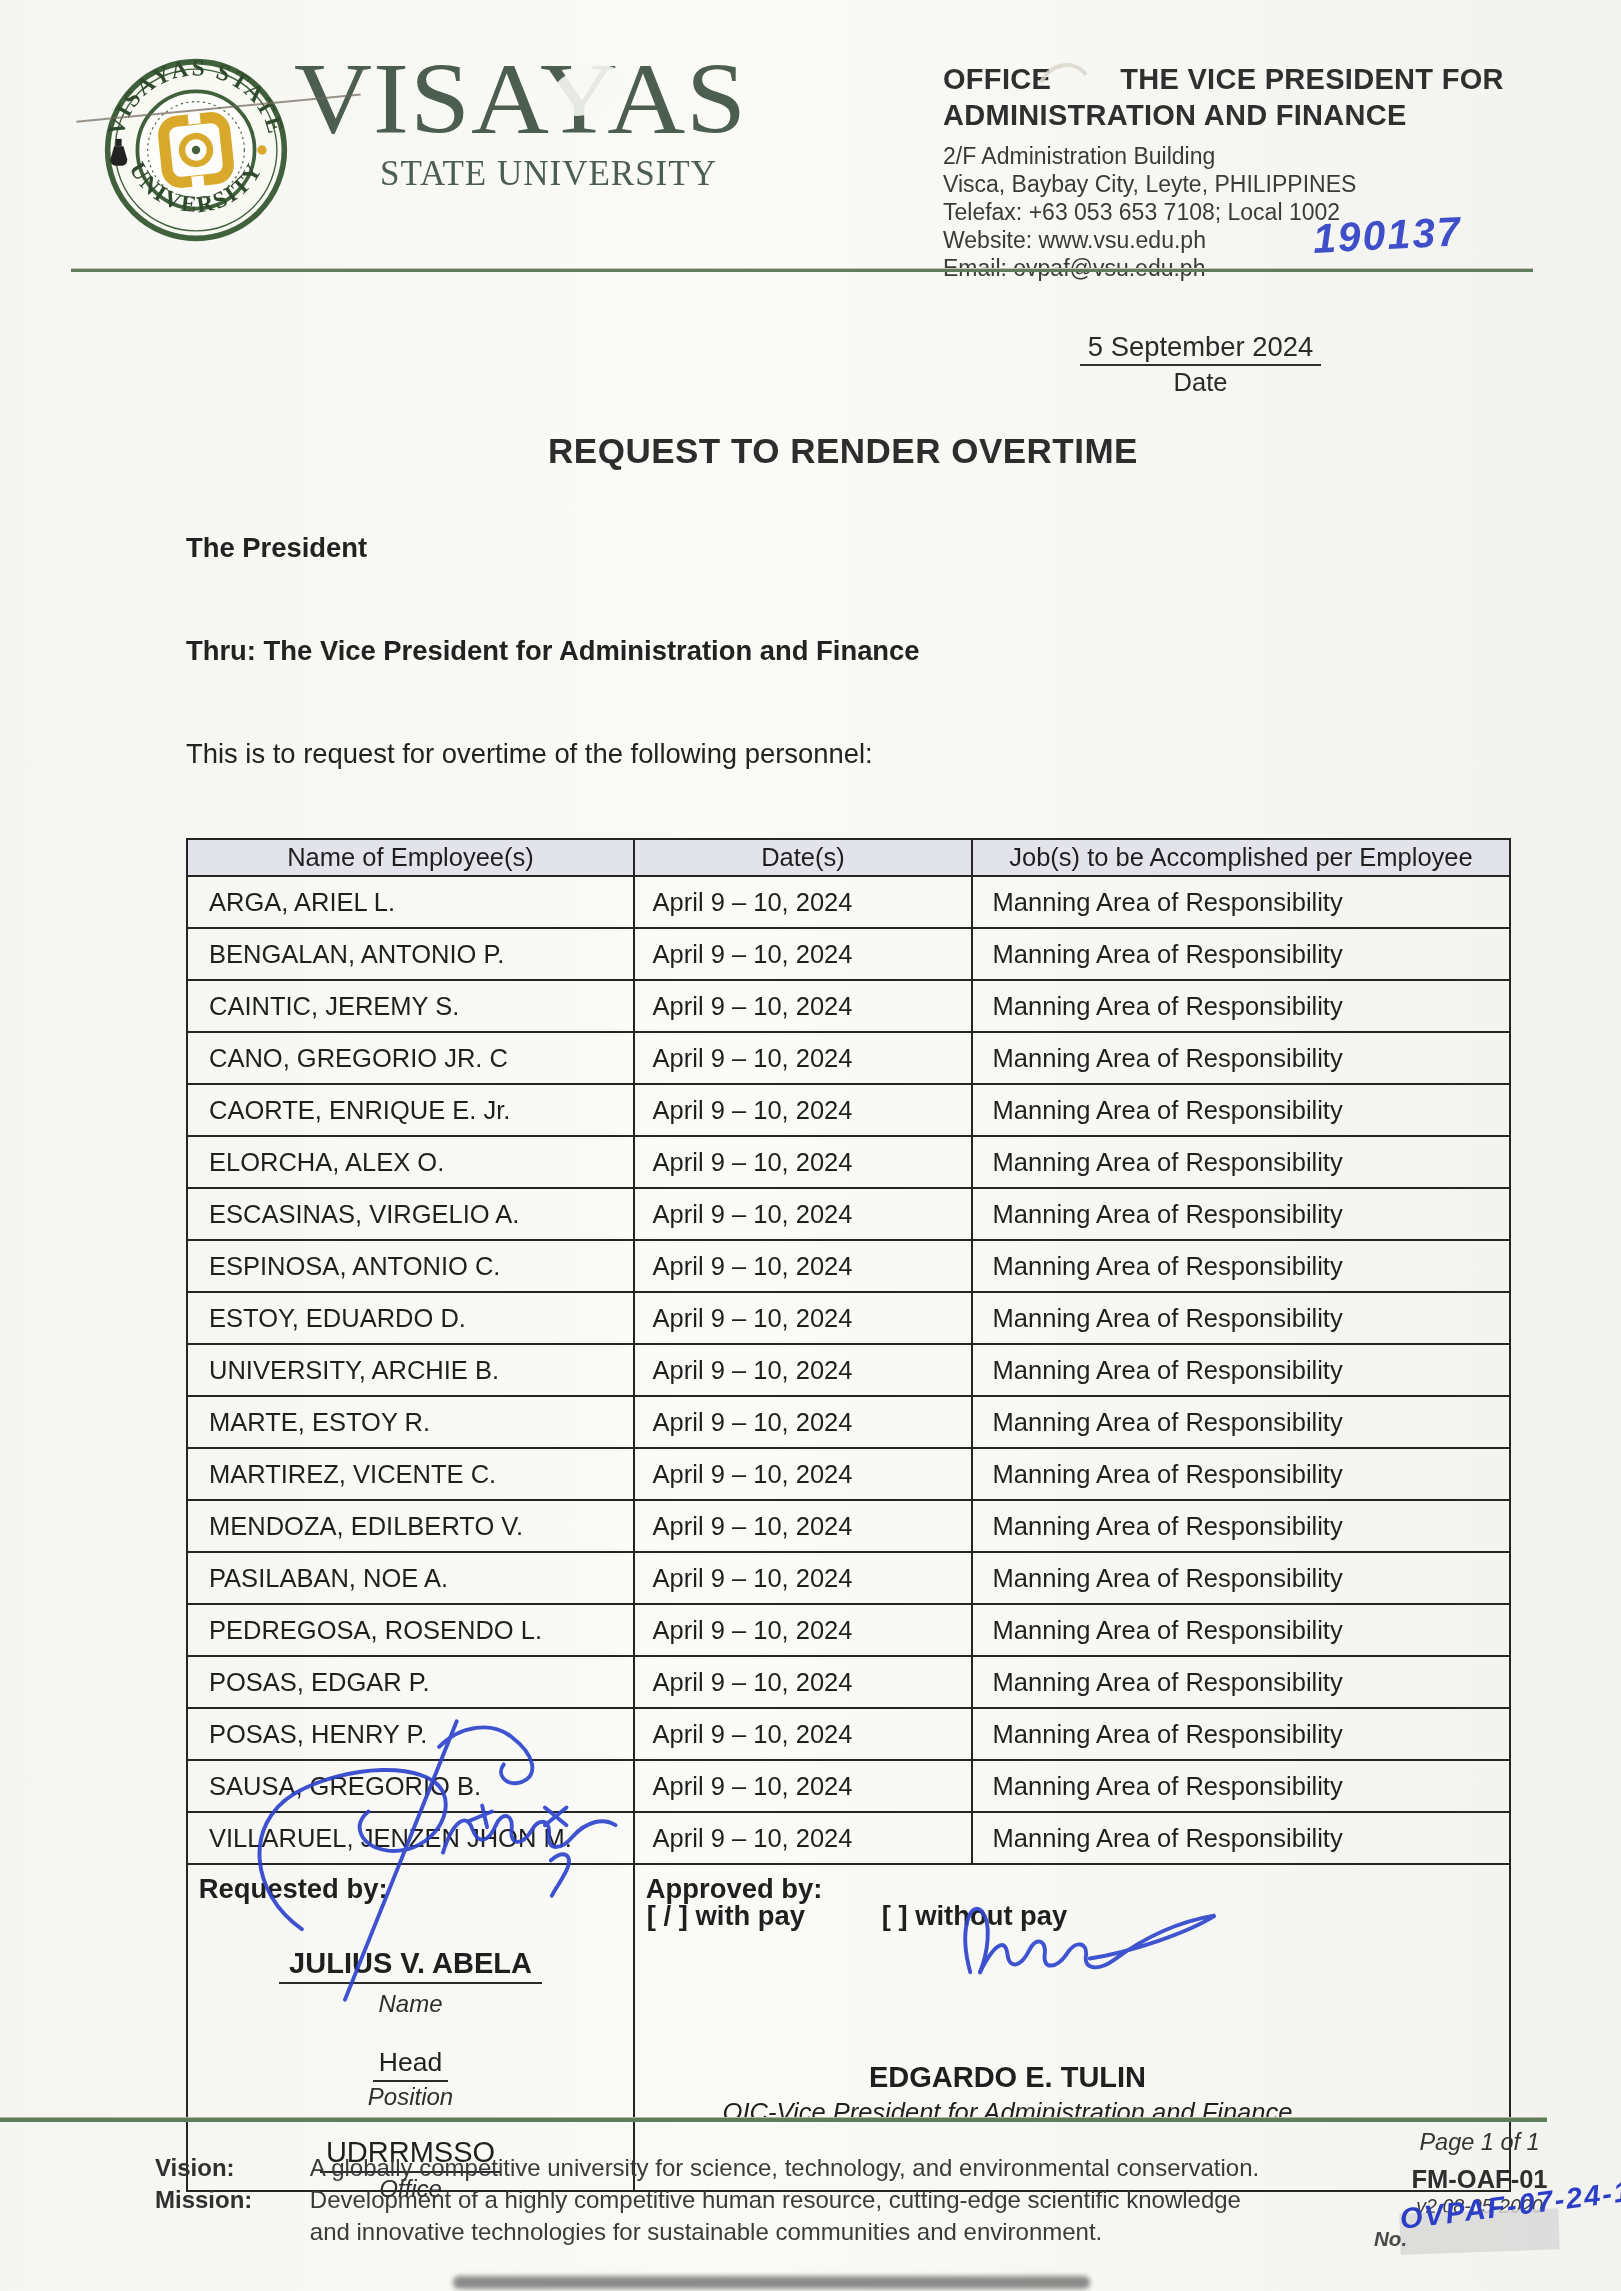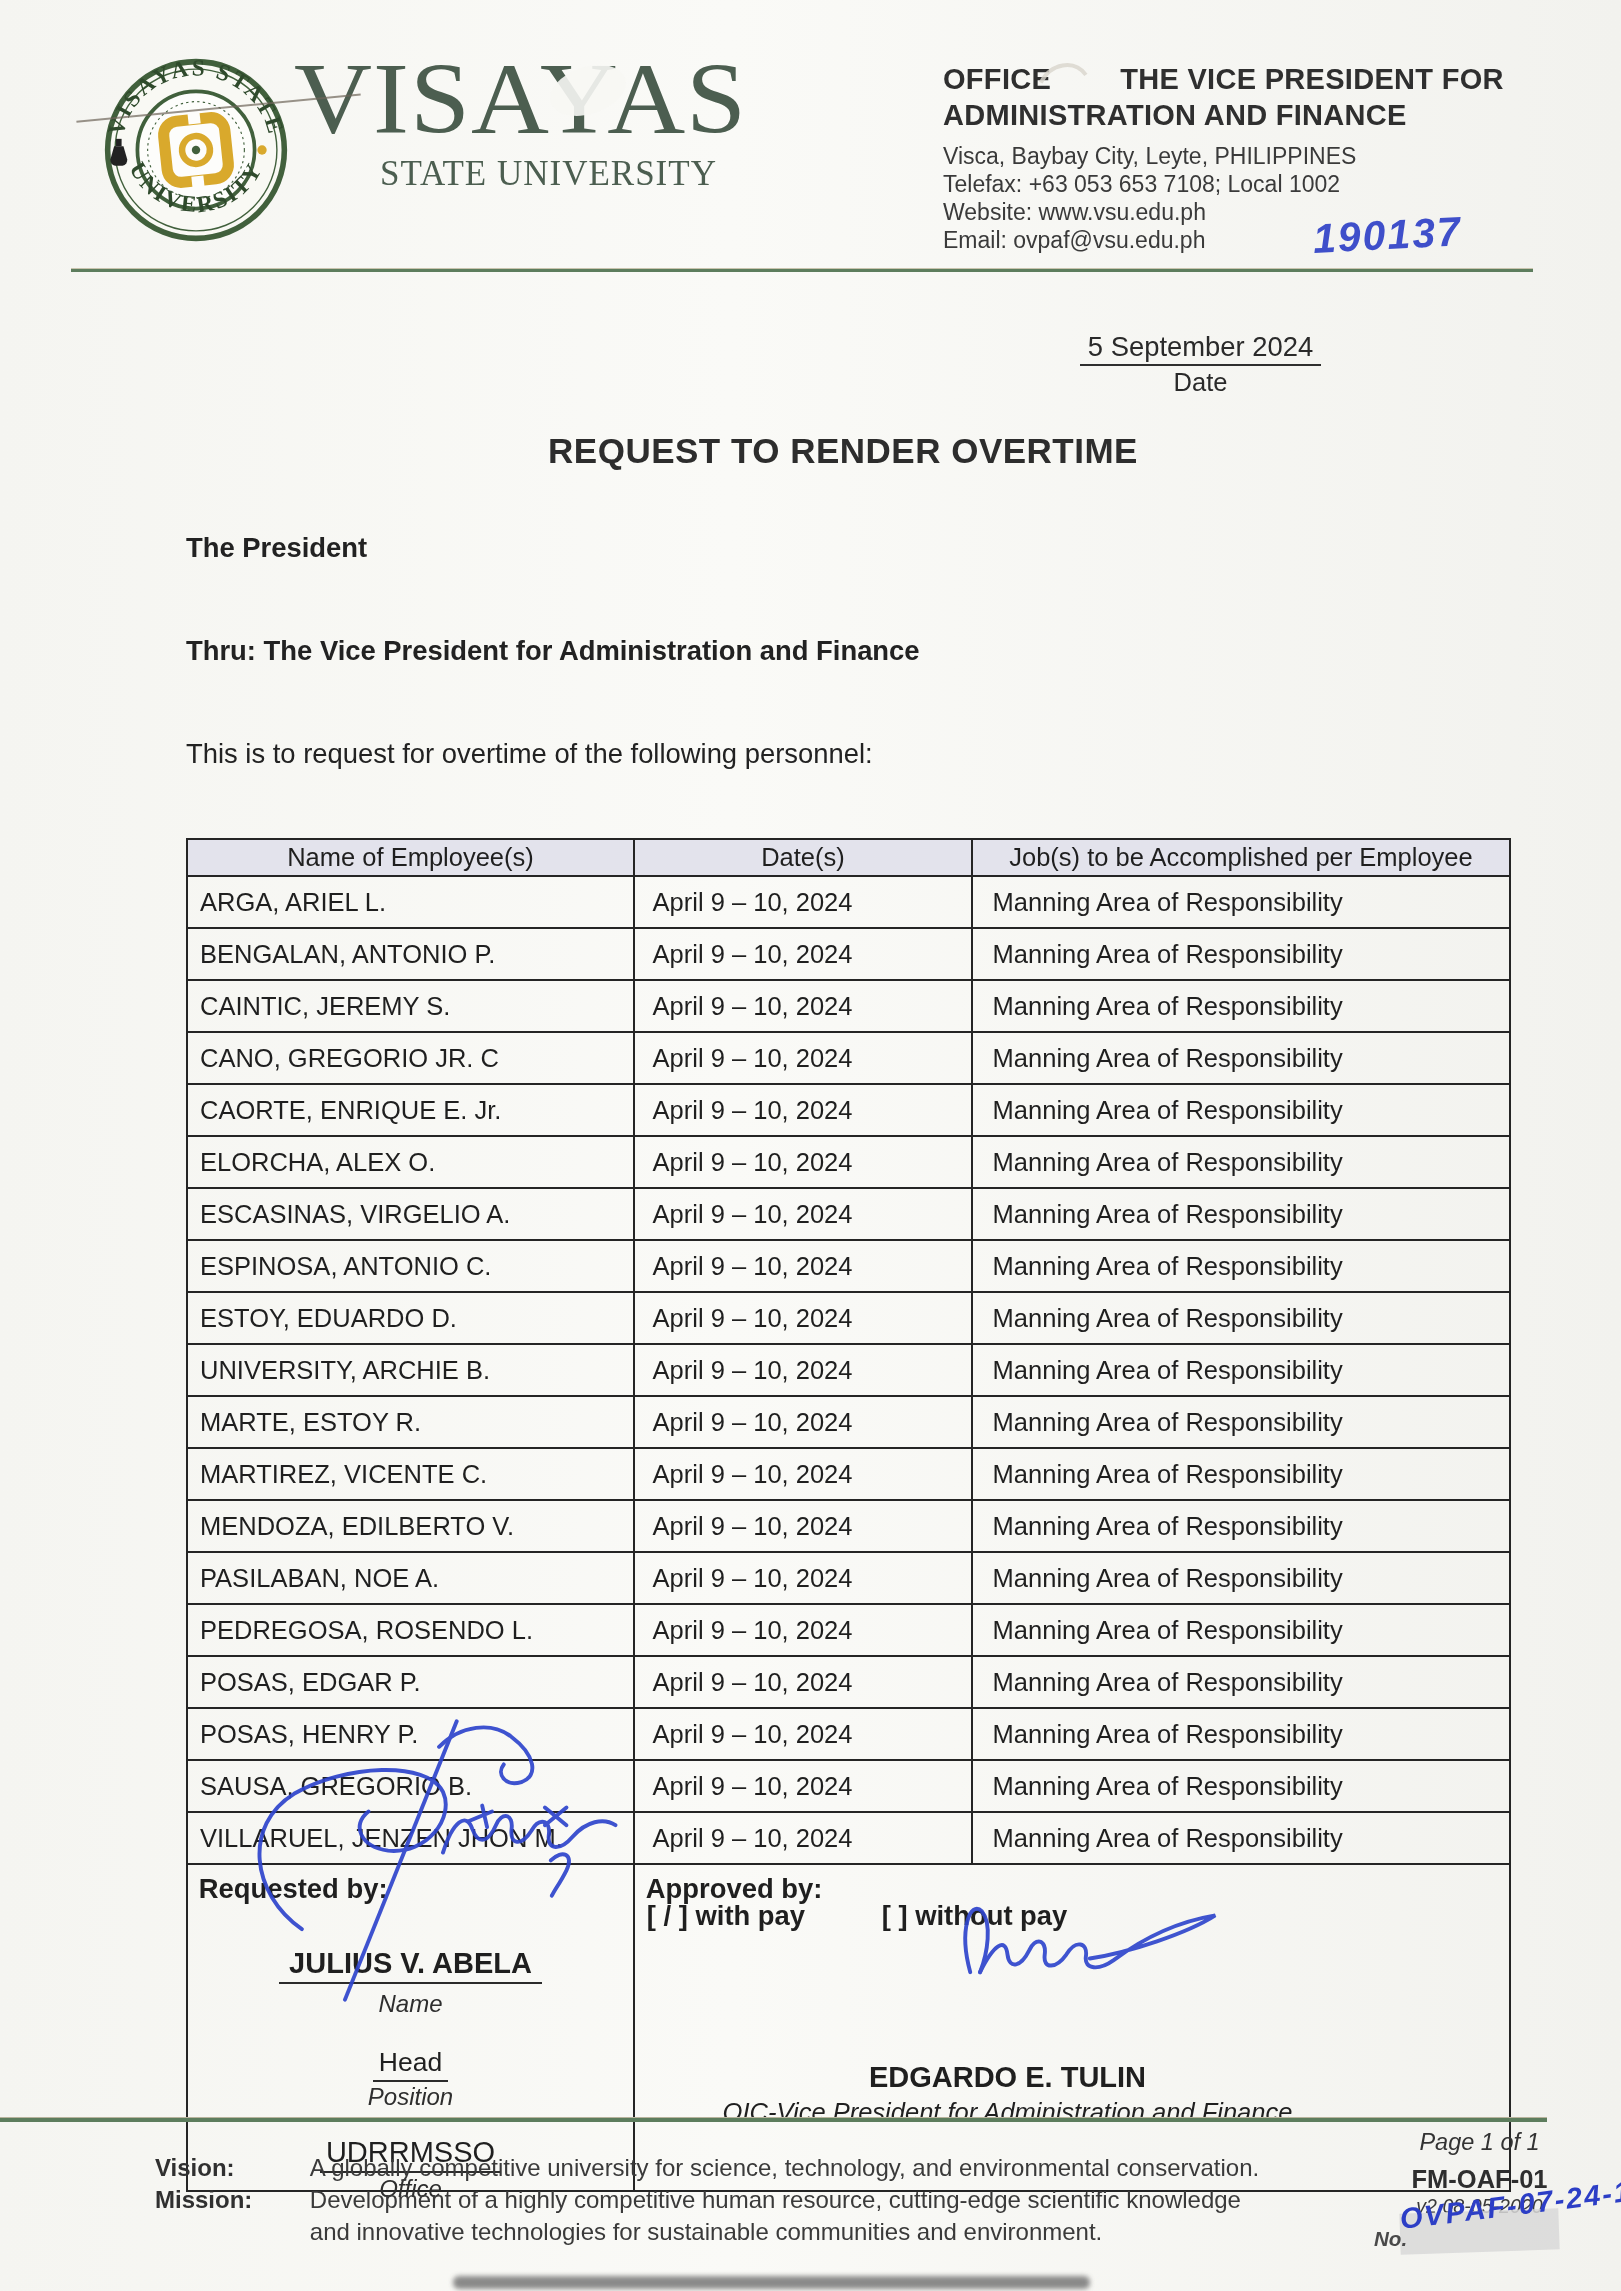--- a/index.html
+++ b/index.html
@@ -30,21 +30,21 @@
   .doc-title { left:65px; top:431px; width:1556px; text-align:center; font-size:35px; font-weight:bold; color:#2d2d2d; letter-spacing:0.5px; }
   .addressee { left:186px; top:532px; font-size:27.4px; font-weight:bold; }
   .thru { left:186px; top:635px; font-size:27.4px; font-weight:bold; }
   .intro { left:186px; top:738px; font-size:27.4px; }
 
   
   table.roster { position:absolute; left:186px; top:838px; width:1323px; border-collapse:collapse; table-layout:fixed; }
   table.roster th, table.roster td { border:2px solid #252525; font-size:25.5px; color:#1f1f1f; }
   table.roster thead th { background:#e3e3ec; font-weight:normal; text-align:center; height:33px; }
   table.roster tbody td { height:48px; vertical-align:middle; }
-  td.c-name { padding-left:12px;margin-left:38px; }
+  td.c-name { padding-left:21px;margin-left:38px; }
   td.c-date { padding-left:17.6px; }
   td.c-job  { padding-left:19.6px; }
   tfoot td { height:323px; vertical-align:top; position:relative; }
   .block-label { font-size:27.4px; font-weight:bold; padding:6.9px 0 0 9.8px; }
   .pay-line { position:absolute; left:11.8px; top:35px; font-size:27.4px; font-weight:bold; white-space:nowrap; }
   .pay-line .opt2 { margin-left:69px; }
   .sig-line { position:absolute; left:0; right:0; text-align:center; }
   .u-name { display:inline-block; font-size:29px; font-weight:bold; border-bottom:2.9px solid #2b2b2b; padding:0 9.8px 2px; }
   .u-mid  { display:inline-block; font-size:26.5px; border-bottom:2px solid #2b2b2b; padding:0 5.9px 2px; }
   .u-off  { display:inline-block; font-size:29px; border-bottom:2px solid #2b2b2b; padding:0 5.9px 2px; }
@@ -99,20 +99,21 @@
   <div class="abs wordmark1">VISAYAS</div>
   <div class="abs wordmark2">STATE UNIVERSITY</div>
 
   <div class="abs office">
     <div class="office-title">
       <span>OFFICE</span><span class="gap"></span><span>THE VICE PRESIDENT FOR</span><br>
       <span>ADMINISTRATION AND FINANCE</span>
     </div>
     <div class="office-address">
 
+    <div>2/F Administration Building</div>
         <div>Visca, Baybay City, Leyte, PHILIPPINES</div>
         <div>Telefax: +63 053 653 7108; Local 1002</div>
         <div>Website: www.vsu.edu.ph</div>
         <div>Email: ovpaf@vsu.edu.ph</div>
       </div>
   </div>
 
   <div class="abs hand hw-top">190137</div>
 
   <div class="abs rule-green"></div>

